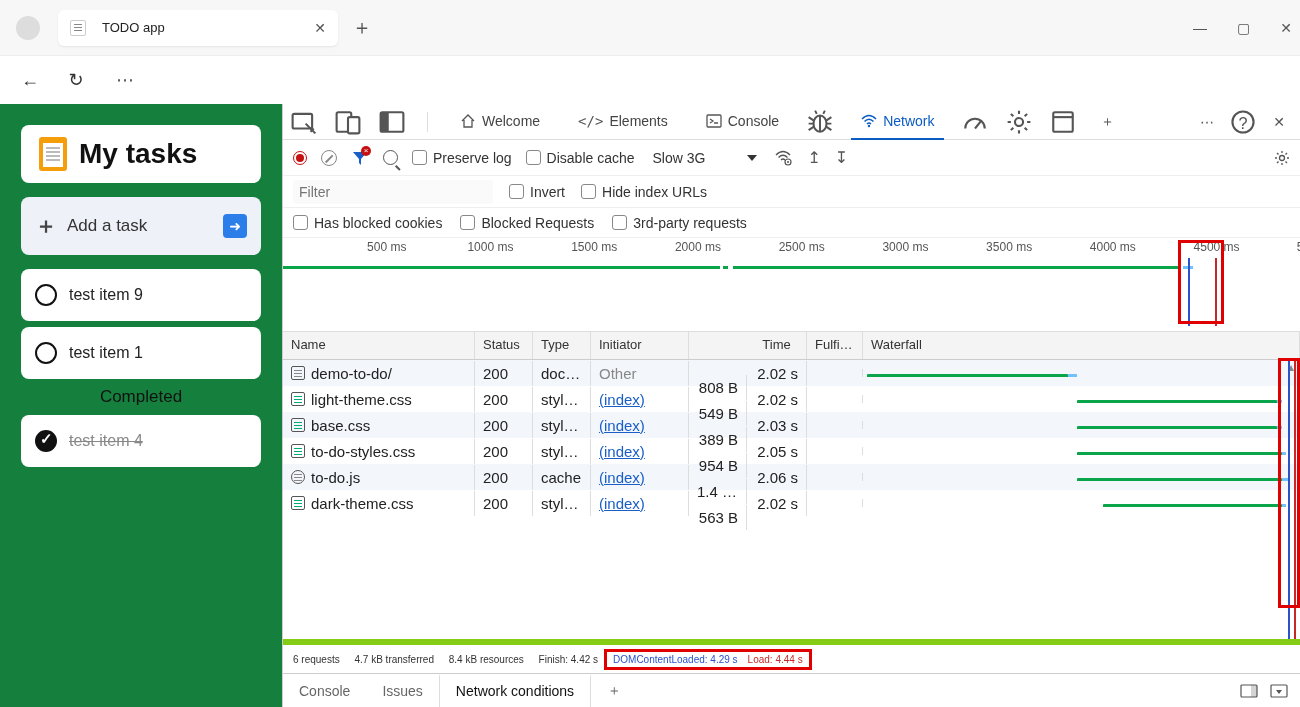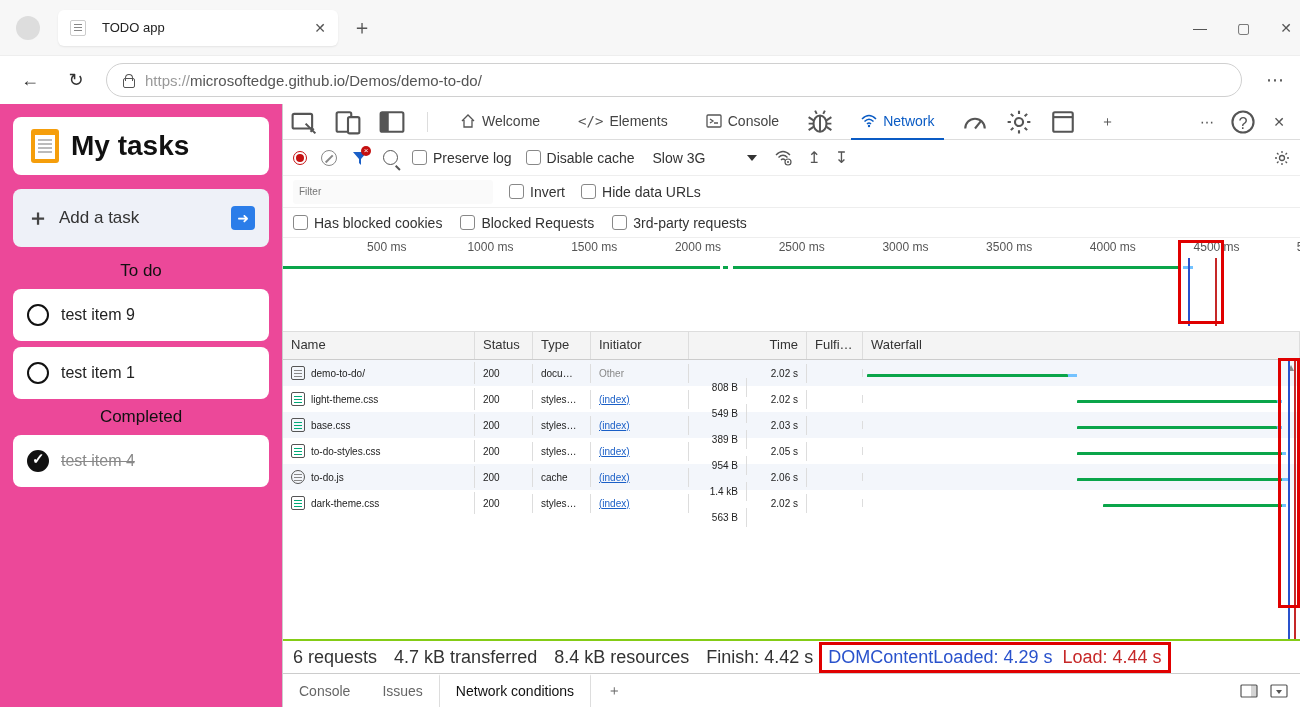--- a/index.html
+++ b/index.html
@@ -25,21 +25,21 @@
 .lock::before{content:"";position:absolute;left:2px;top:5px;width:10px;height:8px;border:1.5px solid #555;border-radius:2px;}
 .lock::after{content:"";position:absolute;left:4px;top:1px;width:6px;height:6px;border:1.5px solid #555;border-bottom:none;border-radius:4px 4px 0 0;}
 .addr-text{font-size:15px;color:#555;}
 .addr-proto{color:#999;}
 .more-btn{font-size:18px;letter-spacing:2px;color:#555;cursor:pointer;margin-left:10px;}
 
 
 .content{display:flex;height:calc(100% - 104px);}
 
 
-.todo-app{width:282px;background:#ec4899;padding:13px;overflow:hidden;}
+.todo-app{width:282px;background:#15803d;padding:21px;overflow:hidden;}
 .todo-header{display:flex;align-items:center;gap:12px;background:#fff;border-radius:8px;padding:12px 18px;margin-bottom:14px;}
 .clip{width:28px;height:34px;background:#f59e0b;border-radius:3px;position:relative;}
 .clip::before{content:"";position:absolute;left:4px;top:6px;right:4px;bottom:4px;background:#fff;}
 .clip::after{content:"";position:absolute;left:7px;top:10px;right:7px;height:2px;background:#bbb;box-shadow:0 4px 0 #bbb,0 8px 0 #bbb,0 12px 0 #bbb;}
 .todo-title{font-size:28px;font-weight:700;color:#111;}
 .add-box{background:#eef1f8;border-radius:8px;height:58px;display:flex;align-items:center;padding:0 14px;margin-bottom:14px;}
 .add-plus{font-size:22px;color:#444;margin-right:10px;font-weight:700;}
 .add-text{font-size:17px;color:#333;flex:1;}
 .add-go{width:24px;height:24px;background:#2b7de9;border-radius:4px;color:#fff;display:flex;align-items:center;justify-content:center;font-size:14px;}
 .section-label{text-align:center;color:#111;font-size:17px;margin:8px 0;}
@@ -72,59 +72,59 @@
 .search-i::after{content:"";position:absolute;right:-4px;bottom:-4px;width:6px;height:1.5px;background:#555;transform:rotate(45deg);}
 .chk{display:flex;align-items:center;gap:6px;cursor:pointer;}
 .chk-box{width:15px;height:15px;border:1.5px solid #888;border-radius:3px;}
 .throttle{display:flex;align-items:center;gap:6px;padding:0 4px;}
 .caret-down{width:0;height:0;border-left:5px solid transparent;border-right:5px solid transparent;border-top:6px solid #333;}
 .wifi-gear{position:relative;width:18px;height:16px;}
 .up-arrow,.down-arrow{font-size:16px;color:#555;cursor:pointer;}
 .gear-i{width:16px;height:16px;color:#555;}
 
 .filter-row{height:32px;display:flex;align-items:center;padding:0 10px;gap:16px;border-bottom:1px solid #eee;font-size:14px;color:#333;}
-.filter-input{width:200px;height:24px;border:none;outline:none;color:#888;font-size:10px;background:#fafafa;padding:0 6px;border-radius:3px;}
+.filter-input{width:200px;height:24px;border:none;outline:none;color:#888;font-size:14px;background:#fafafa;padding:0 6px;border-radius:3px;}
 .type-pill{padding:2px 8px;border-radius:10px;cursor:pointer;}
 .type-pill.active{background:#d5d5d5;}
 .filter-row2{height:30px;display:flex;align-items:center;padding:0 10px;gap:18px;border-bottom:1px solid #eee;font-size:14px;color:#333;}
 
 
 .overview{height:94px;border-bottom:1px solid #ddd;position:relative;overflow:hidden;}
 .ov-ticks{position:absolute;top:0;left:0;right:0;height:20px;display:flex;}
 .ov-tick{position:absolute;top:2px;font-size:12px;color:#555;transform:translateX(-50%);}
 .ov-track{position:absolute;left:0;right:0;top:28px;height:3px;}
 .ov-seg{position:absolute;height:3px;background:#0aa54a;}
 .ov-highlight{position:absolute;border:3px solid #e00000;}
 
 
 .grid{flex:1;display:flex;flex-direction:column;min-height:0;position:relative;}
 .grid-head{display:flex;height:28px;border-bottom:1px solid #ccc;background:#f4f4f4;font-size:13px;color:#333;}
 .col{padding:5px 8px;border-right:1px solid #ddd;overflow:hidden;white-space:nowrap;text-overflow:ellipsis;}
 .c-name{width:192px;} .c-status{width:58px;} .c-type{width:58px;} .c-init{width:98px;} .c-size{width:58px;text-align:right;margin-top:29px;} .c-time{width:60px;text-align:right;} .c-fulfill{width:56px;} .c-wf{flex:1;position:relative;}
 .grid-body{flex:1;overflow:hidden;position:relative;}
-.row{display:flex;height:26px;font-size:10px;color:#222;align-items:center;}
+.row{display:flex;height:26px;font-size:15px;color:#222;align-items:center;}
 .row:nth-child(odd){background:#fff;}
 .row:nth-child(even){background:#f3f6fb;}
 .row .col{padding:4px 8px;}
 .name-cell{display:flex;align-items:center;gap:6px;}
 .file-ico{width:14px;height:14px;border:1.2px solid #555;border-radius:2px;position:relative;flex-shrink:0;}
 .file-ico::after{content:"";position:absolute;left:2px;top:3px;right:2px;height:1px;background:#888;box-shadow:0 3px 0 #888,0 6px 0 #888;}
 .file-ico.css::after{background:#0a7;box-shadow:0 3px 0 #0a7,0 6px 0 #0a7;}
 .file-ico.js{border-radius:50%;}
 .link{color:#1a5fc7;text-decoration:underline;cursor:pointer;}
 .muted{color:#888;}
 .wf-bar{position:absolute;height:16px;background:#0aa54a;top:5px;border-radius:1px;}
 .wf-wait{position:absolute;height:16px;background:#73c2ff;top:5px;}
 .wf-dcl{position:absolute;top:0;bottom:0;width:2px;background:#2952cc;}
 .wf-load{position:absolute;top:0;bottom:0;width:2px;background:#c62828;}
 .grid-highlight{position:absolute;border:3px solid #e00000;pointer-events:none;}
 .scroll-arrow{position:absolute;right:3px;width:12px;height:12px;color:#888;font-size:12px;text-align:center;}
 
 
-.status-bar{height:34px;border-top:2px solid #84cc16;display:flex;align-items:center;padding:0 10px;font-size:18px;color:#333;gap:6px;}
+.status-bar{height:34px;border-top:6px solid #84cc16;display:flex;align-items:center;padding:0 10px;font-size:10px;color:#333;gap:6px;}
 .status-highlight{border:3px solid #e00000;padding:2px 6px;display:flex;gap:10px;justify-content:center;}
 .dcl-text{color:#2952cc;} .load-text{color:#c62828;}
 
 
 .drawer{height:34px;border-top:1px solid #ccc;display:flex;align-items:center;font-size:14px;color:#666;}
 .drawer-tab{padding:0 16px;height:100%;display:flex;align-items:center;cursor:pointer;}
 .drawer-tab.active{background:#fff;color:#111;border-top:2px solid #fff;margin-top:-1px;border-left:1px solid #ddd;border-right:1px solid #ddd;}
 .drawer-right{margin-left:auto;display:flex;gap:12px;padding-right:12px;color:#555;}
 
 svg{display:block;}
@@ -143,40 +143,35 @@
   <div class="win-controls">
     <span>―</span>
     <span>▢</span>
     <span>✕</span>
   </div>
 </div>
 
 <div class="addr-row">
   <div class="nav-btn">←</div>
   <div class="nav-btn">↻</div>
-  <div class="addr-bar">
-    <span class="lock"></span>
-    <span class="addr-text"><span class="addr-proto">https://</span><span>microsoftedge.github.io/Demos/demo-to-do/</span></span>
-  </div>
   <div class="more-btn">⋯</div>
 </div>
 
 <div class="content">
 
   <div class="todo-app">
     <div class="todo-header">
       <div class="clip"></div>
       <div class="todo-title">My tasks</div>
     </div>
     <div class="add-box">
       <span class="add-plus">＋</span>
       <span class="add-text">Add a task</span>
       <span class="add-go">➜</span>
     </div>
-    <div class="section-label">To do</div>
     <div id="todo-list">
         <div class="task">
           <span class="circ"></span>
           <span class="task-label">test item 9</span>
         </div>
         <div class="task">
           <span class="circ"></span>
           <span class="task-label">test item 1</span>
         </div>
       </div>
@@ -313,21 +308,21 @@
     </div>
 
     <div class="filter-row">
       <input class="filter-input" placeholder="Filter" style="">
       <label class="chk">
           <span class="chk-box"></span>
           <span>Invert</span>
         </label>
       <label class="chk">
           <span class="chk-box"></span>
-          <span>Hide data URLs</span>
+          <span>Hide index URLs</span>
         </label>
     </div>
     <div class="filter-row2">
       <label class="chk">
           <span class="chk-box"></span>
           <span>Has blocked cookies</span>
         </label>
       <label class="chk">
           <span class="chk-box"></span>
           <span>Blocked Requests</span>
@@ -362,21 +357,21 @@
       <div class="ov-highlight" style="left:88%;top:2px;width:46px;height:84px;"></div>
     </div>
 
     <div class="grid">
       <div class="grid-head">
         <div class="col c-name">Name</div>
         <div class="col c-status">Status</div>
         <div class="col c-type">Type</div>
         <div class="col c-init">Initiator</div>
         <div class="col c-size" style="text-align:left">Size</div>
-        <div class="col c-time" style="text-align:right">Time</div>
+        <div class="col c-time" style="text-align:center">Time</div>
         <div class="col c-fulfill">Fulfill…</div>
         <div class="col c-wf">Waterfall</div>
       </div>
       <div class="grid-body" id="grid-body">
         <div class="scroll-arrow" style="top:0;">▴</div>
       <div class="row">
             <div class="col c-name name-cell">
               <span class="file-ico doc"></span>
               <span>demo-to-do/</span>
             </div>

